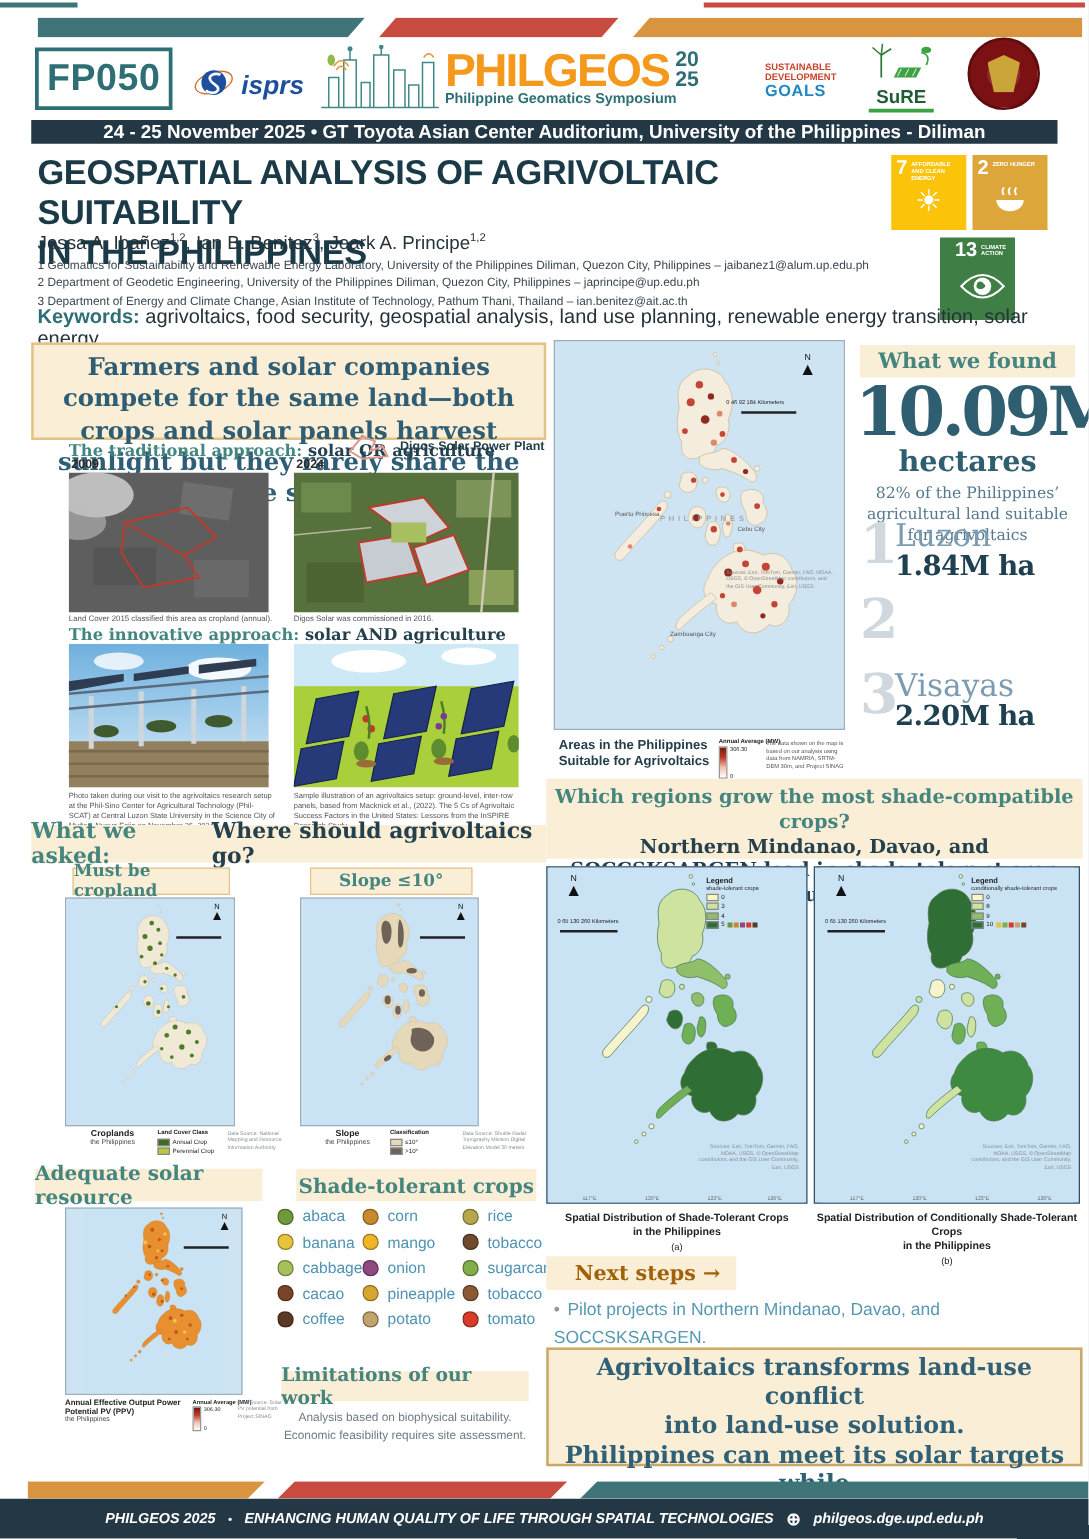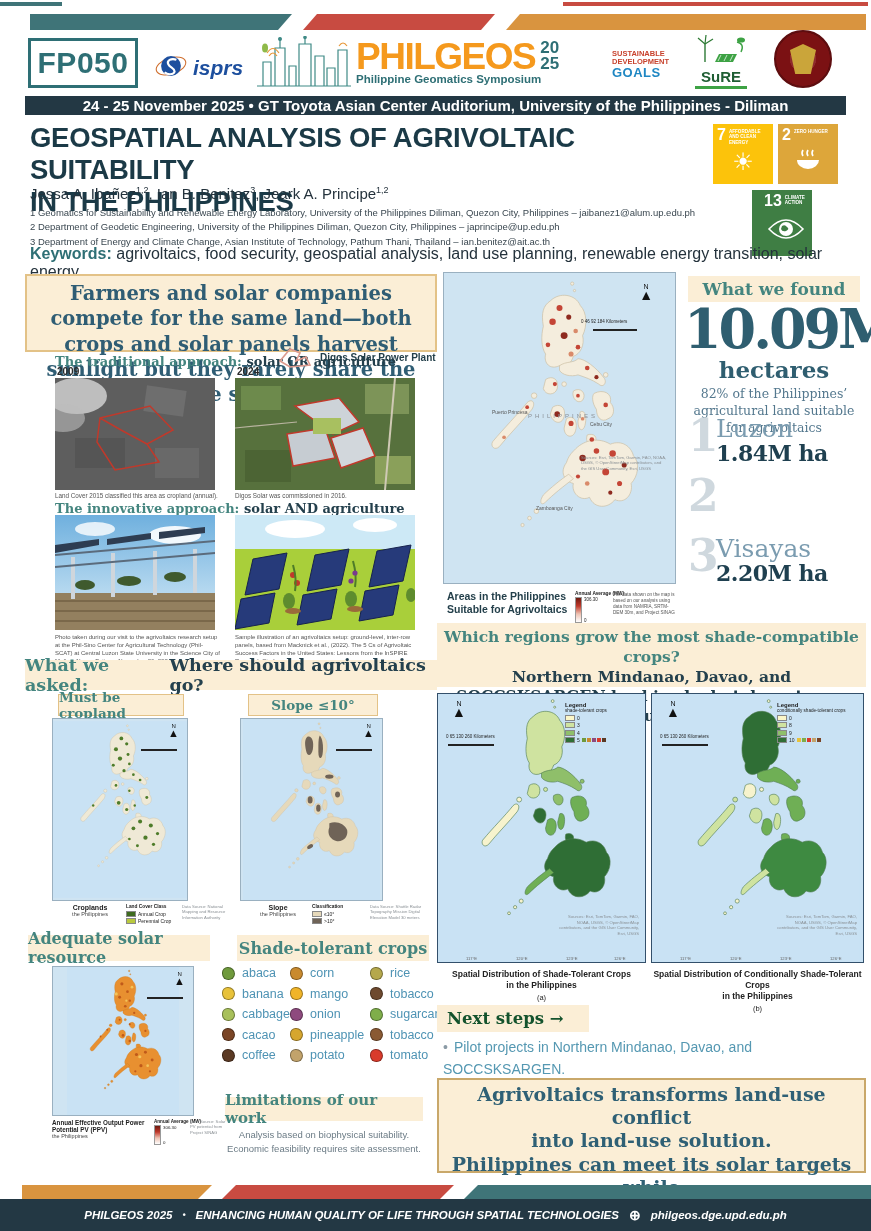--- a/index.html
+++ b/index.html
@@ -814,21 +814,21 @@
     <div>Spatial Distribution of Shade-Tolerant Crops</div>
     <div>in the Philippines</div>
     <div style="font-weight:normal;font-size:7.5px;margin-top:2px">(a)</div>
   </div>
   <div class="abs ctr" style="left:651px;top:969px;width:213px;font-size:8.5px;font-weight:bold;color:#222;line-height:1.3">
     <div>Spatial Distribution of Conditionally Shade-Tolerant Crops</div>
     <div>in the Philippines</div>
     <div style="font-weight:normal;font-size:7.5px;margin-top:2px">(b)</div>
   </div>
 
-  <div class="abs cream-h serif" style="left:437px;top:1005px;width:152px;height:27px;font-size:16.5px;font-weight:bold;color:#14532d;justify-content:flex-start;padding-left:10px">
+  <div class="abs cream-h serif" style="left:437px;top:1005px;width:152px;height:27px;font-size:16.5px;font-weight:bold;color:#a16207;justify-content:center;padding-left:10px">
     <span>Next steps →</span>
   </div>
   <div class="abs" style="left:443px;top:1037px;font-size:14px;color:#5598b2;line-height:1.55">
     <div><span class="bullet-dot">•</span><span>Pilot projects in Northern Mindanao, Davao, and SOCCSKSARGEN.</span></div>
     <div><span class="bullet-dot">•</span><span>Economic feasibility analysis.</span></div>
     <div><span class="bullet-dot">•</span><span>Stakeholder engagement.</span></div>
   </div>
 
   <div class="abs serif ctr" style="left:437px;top:1078px;width:429px;height:95px;background:#fbeed6;border:2px solid #c9a86a;
               font-size:19px;font-weight:bold;color:#2f6075;line-height:1.22;padding-top:3px">

